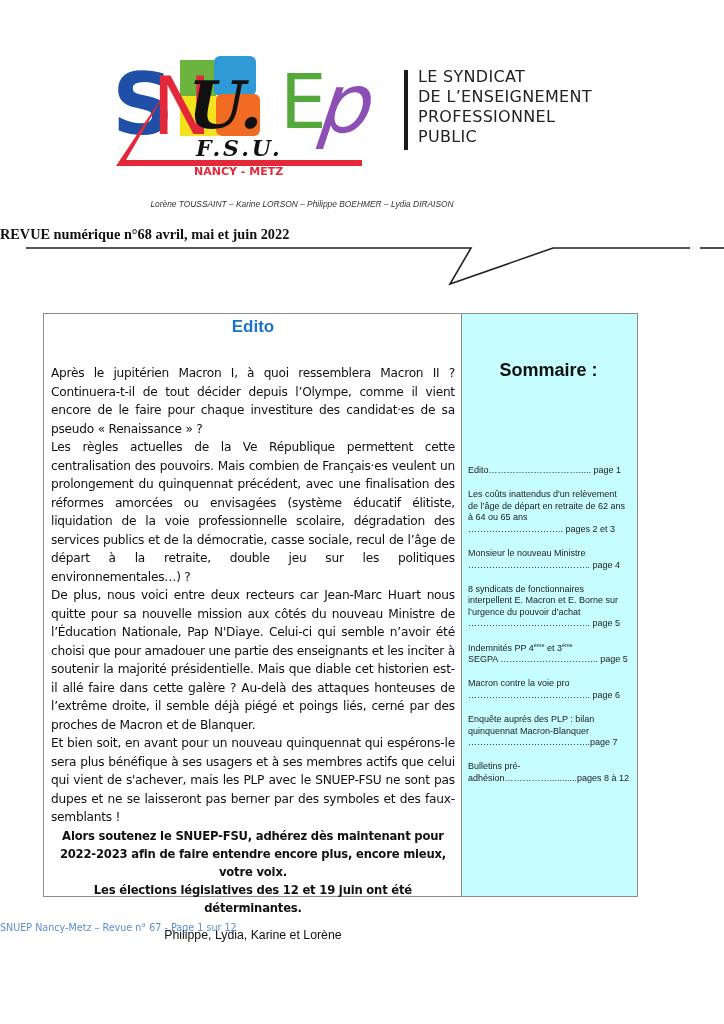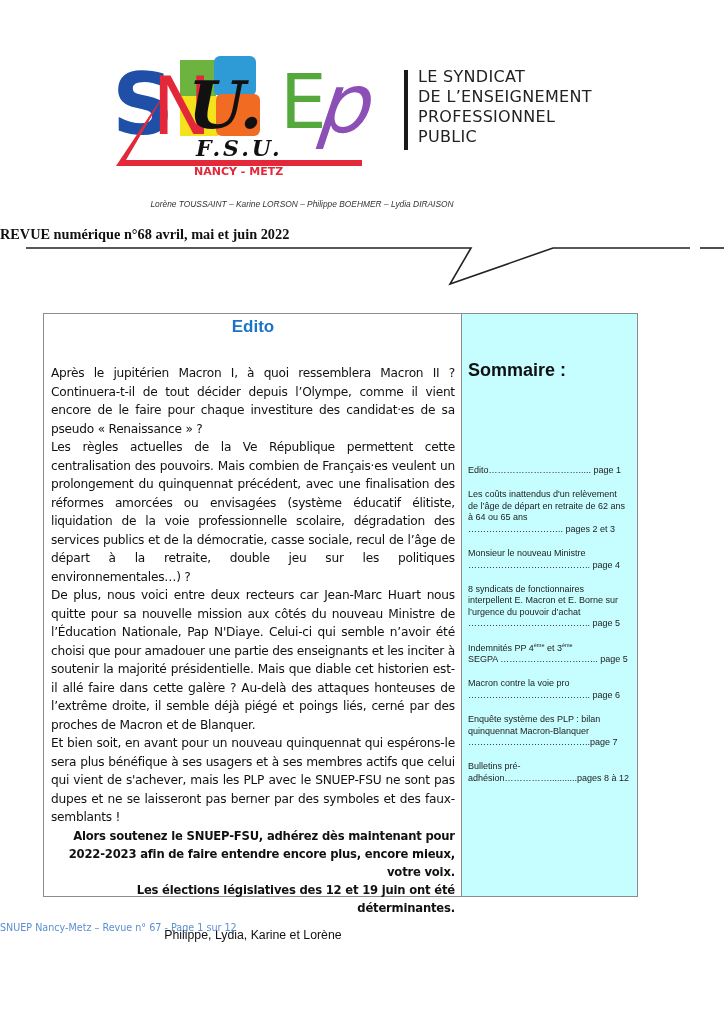--- a/index.html
+++ b/index.html
@@ -16,26 +16,26 @@
     .authors { position: absolute; left: 0; width: 604px; top: 199px; text-align: center; font-family: "Liberation Sans", sans-serif; font-style: italic; font-size: 8.4px; color: #333; }
     .revue { position: absolute; left: 0; width: 724px; top: 226px; text-align: left; font-family: "Liberation Serif", serif; font-weight: bold; font-size: 14.3px; color: #111; }
     .bolt { position: absolute; left: 0; top: 236px; width: 724px; height: 60px; }
 
     
     .main-box { position: absolute; left: 43px; top: 313px; width: 595px; height: 584px; border: 1.5px solid #8c8c8c; box-sizing: border-box; display: flex; }
     .edito { width: 459px; border-right: 1.5px solid #8c8c8c; box-sizing: border-box; padding: 0 6px 0 7px; position: relative; }
     .edito-title { text-align: center; color: #1b73c9; font-weight: bold; font-size: 17px; margin-top: 3px; font-family: "Liberation Sans", sans-serif; }
     .edito-body { margin-top: 27px; font-family: "DejaVu Sans", sans-serif; font-size: 12.2px; line-height: 18.5px; color: #111; text-align: justify; letter-spacing: -0.25px; }
     .edito-body p { margin: 0; }
-    .edito-cta { margin-top: 0; font-family: "DejaVu Sans", sans-serif; font-weight: bold; font-size: 11.6px; line-height: 18px; text-align: right; letter-spacing: -0.2px; }
+    .edito-cta { margin-top: 0; font-family: "DejaVu Sans", sans-serif; font-weight: bold; font-size: 11.6px; line-height: 18px; text-align: center; letter-spacing: -0.2px; }
     .edito-cta div.big { font-size: 12.3px; }
     .edito-sign { text-align: center; margin-top: 11px; font-size: 12.3px; font-family: "Liberation Sans", sans-serif; }
 
     .sommaire { flex: 1; background: #c6fdfe; padding: 0 8px 0 6px; box-sizing: border-box; font-family: "Liberation Sans", sans-serif; }
-    .sommaire-title { font-weight: bold; font-size: 18px; margin-top: 46px; color: #111; }
+    .sommaire-title { text-align: center; font-weight: bold; font-size: 18px; margin-top: 46px; color: #111; }
     .toc { margin-top: 84px; font-size: 9px; line-height: 11.6px; color: #222; }
     .toc-item { margin-bottom: 12.5px; }
     .toc-item .pg { white-space: nowrap; }
     .toc-item sup { font-size: 5.5px; vertical-align: 4px; line-height: 0; }
 
     
     .footer { position: absolute; left: 0; width: 594px; top: 922px; text-align: left; font-family: "DejaVu Sans", sans-serif; font-size: 9.6px; color: #5b8fd0; }
   </style>
 </head>
 <body>
@@ -117,21 +117,21 @@
       </div>
       <div class="toc-item">
         <span>Indemnités PP 4</span><sup>ème</sup><span> et 3</span><sup>ème</sup><br>
         <span>SEGPA</span><span> …………………………...</span> <span class="pg">page 5</span>
       </div>
       <div class="toc-item">
         <span>Macron contre la voie pro</span><br>
         <span>…………………………………..</span> <span class="pg">page 6</span>
       </div>
       <div class="toc-item">
-        <span>Enquête système des PLP : bilan quinquennat Macron-Blanquer</span><br>
+        <span>Enquête auprès des PLP : bilan quinquennat Macron-Blanquer</span><br>
         <span>…………………………………..</span><span class="pg">page 7</span>
       </div>
       <div class="toc-item">
         <span>Bulletins pré-</span><br>
         <span>adhésion</span><span>……………...........</span><span class="pg">pages 8 à 12</span>
       </div>
     </div>
   </div>
 </div>
 

